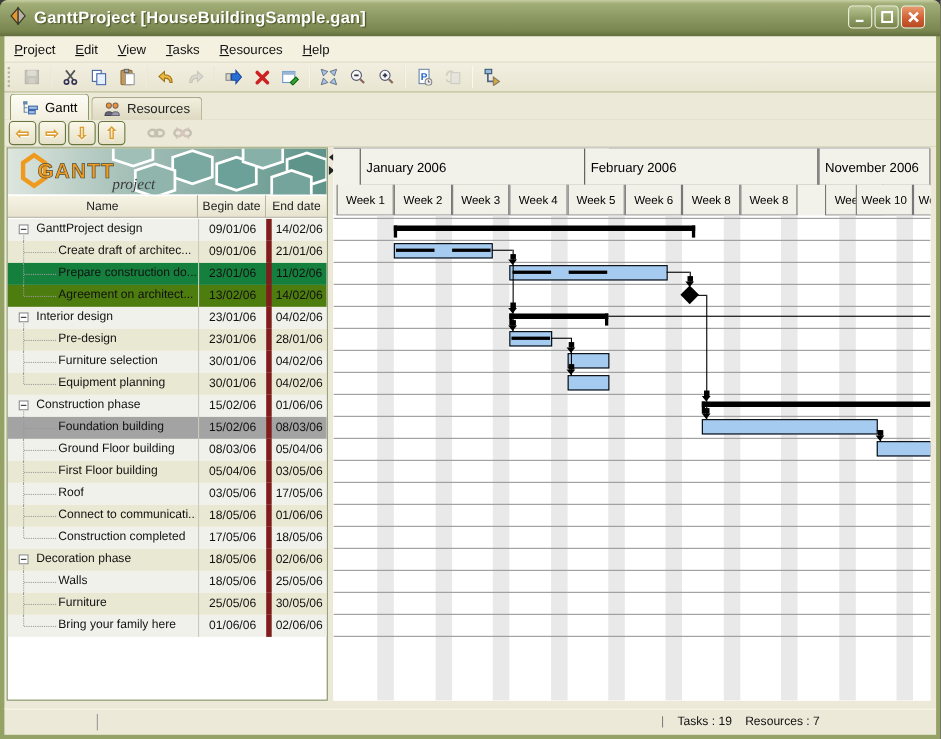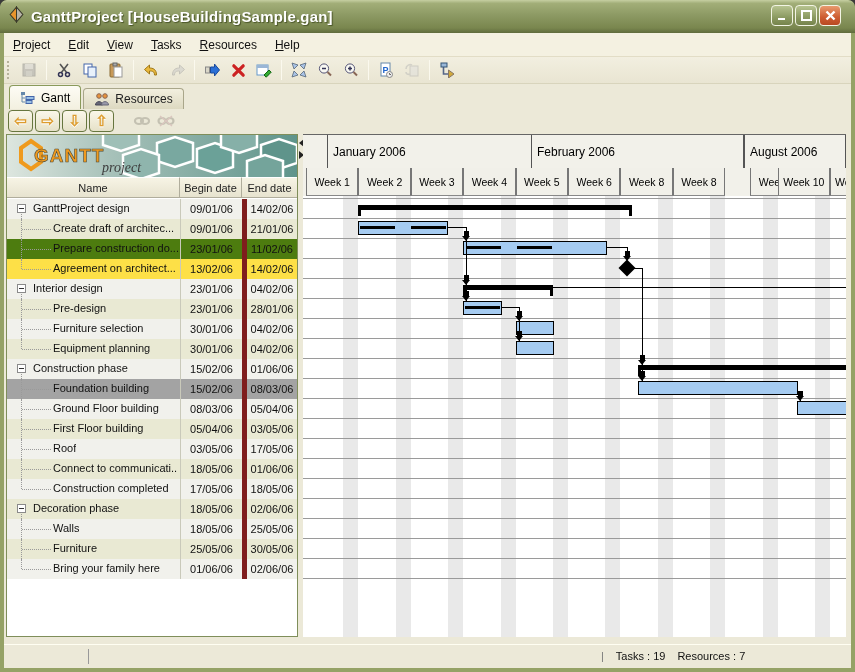--- a/index.html
+++ b/index.html
@@ -354,28 +354,28 @@
             <span class="cell-begin">09/01/06</span>
             <span class="cell-end">14/02/06</span>
           </div>
           <div class="trow" style="background: rgb(233, 233, 211);">
             <span class="vdot"></span>
             <span class="hdot"></span>
             <span class="name" style="left:46px">Create draft of architec...</span>
             <span class="cell-begin">09/01/06</span>
             <span class="cell-end">21/01/06</span>
           </div>
-          <div class="trow" style="background: #4d7c0f;">
+          <div class="trow" style="background: #15803d;">
             <span class="vdot"></span>
             <span class="hdot"></span>
             <span class="name" style="left:46px">Prepare construction do...</span>
             <span class="cell-begin">23/01/06</span>
             <span class="cell-end">11/02/06</span>
           </div>
-          <div class="trow" style="background: #fde047;">
+          <div class="trow" style="background: #4d7c0f;">
             <span class="vdot half"></span>
             <span class="hdot"></span>
             <span class="name" style="left:46px">Agreement on architect...</span>
             <span class="cell-begin">13/02/06</span>
             <span class="cell-end">14/02/06</span>
           </div>
           <div class="trow" style="background: rgb(241, 241, 236);">
             <span class="minus-box"></span>
             <span class="vdot below"></span>
             <span class="name" style="left:26px">Interior design</span>
@@ -483,21 +483,21 @@
         </div>
     </div>
 
     <div class="split-left abs"></div>
     <div class="split-right abs"></div>
 
     <div class="chart abs">
       <div class="month-row abs" id="months">
           <div class="mcell" style="left: 0px; width: 228px; margin-left: 24px;">January 2006</div>
           <div class="mcell" style="left: 228px; width: 213px;">February 2006</div>
-          <div class="mcell" style="left: 441px; width: 102px;">August 2006</div>
+          <div class="mcell" style="left: 441px; width: 102px;">November 2006</div>
         </div>
       <div class="week-row abs" id="weeks">
           <div class="wcell" style="left: 3px; width: 52.4px;">Week 1</div>
           <div class="wcell" style="left: 55.4px; width: 52.4px;">Week 2</div>
           <div class="wcell" style="left: 107.8px; width: 52.4px;">Week 3</div>
           <div class="wcell" style="left: 160.2px; width: 52.4px;">Week 4</div>
           <div class="wcell" style="left: 212.6px; width: 52.4px;">Week 5</div>
           <div class="wcell" style="left: 265px; width: 52.4px;">Week 6</div>
           <div class="wcell" style="left: 317.4px; width: 52.4px;">Week 8</div>
           <div class="wcell" style="left: 369.8px; width: 52.4px;">Week 8</div>

